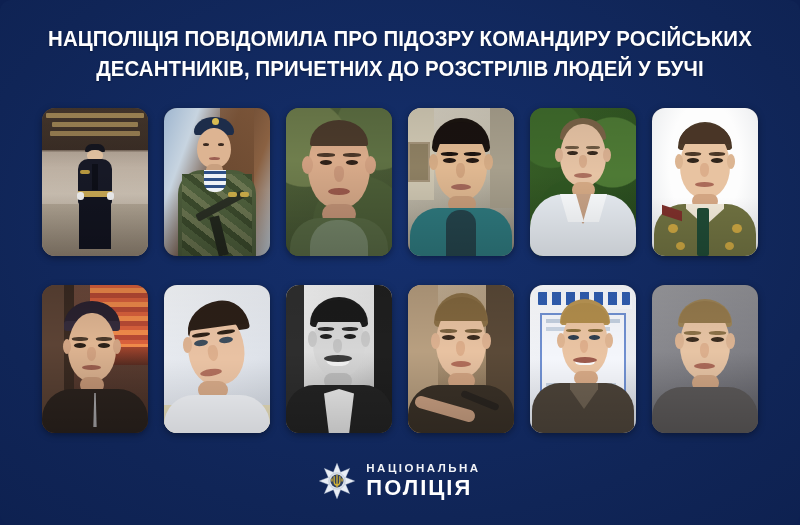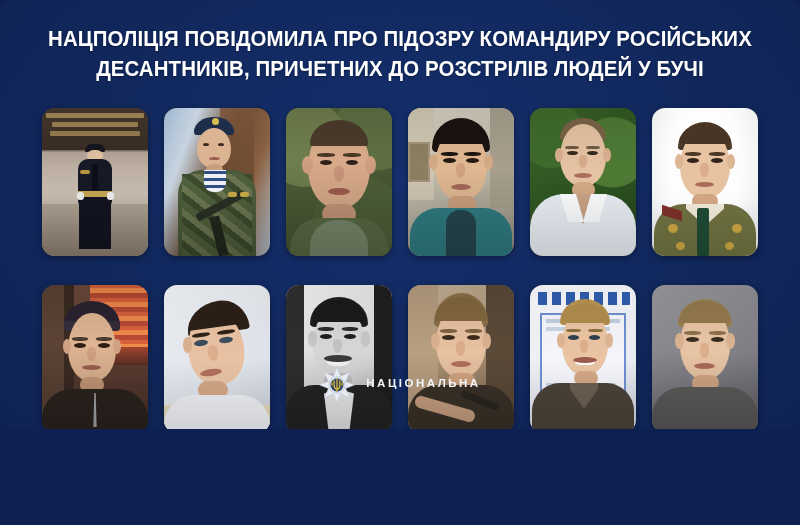--- a/index.html
+++ b/index.html
@@ -11,21 +11,21 @@
   }
 
   body {
     font-family: "Liberation Sans", sans-serif;
     background: #0d2051;
   }
 
   #poster {
     position: relative;
     width: 800px;
-    height: 429px;
+    height: 525px;
     background:
       radial-gradient(ellipse 900px 620px at 50% 42%, #15306e 0%, #102557 48%, #0a1a45 100%);
     overflow: hidden;
     border-radius: 12px;
   }
 
   
   #headline {
     position: absolute;
     top: 24px;
@@ -432,16 +432,17 @@
         <g>
           <polygon points="50,1 60,26 85,15 74,40 99,50 74,60 85,85 60,74 50,99 40,74 15,85 26,60 1,50 26,40 15,15 40,26" fill="#e8edf5" stroke="#b9c4d4" stroke-width="1.2"></polygon>
           <circle cx="50" cy="50" r="23" fill="#dbe2ec" stroke="#aab6c8" stroke-width="1.4"></circle>
           <circle cx="50" cy="50" r="18" fill="#2d3f63"></circle>
           <path d="M50 34 L50 66 M42 38 L42 52 Q42 60 50 62 M58 38 L58 52 Q58 60 50 62 M36 44 L36 50 M64 44 L64 50" stroke="#d9b634" stroke-width="3.6" fill="none" stroke-linecap="round"></path>
         </g>
       </svg>
     </span>
     <span id="logo-text">
       <span id="logo-line1">Національна</span>
+      <span id="logo-line2">Поліція</span>
     </span>
   </div>
 
 </div>
 
 </body></html>

